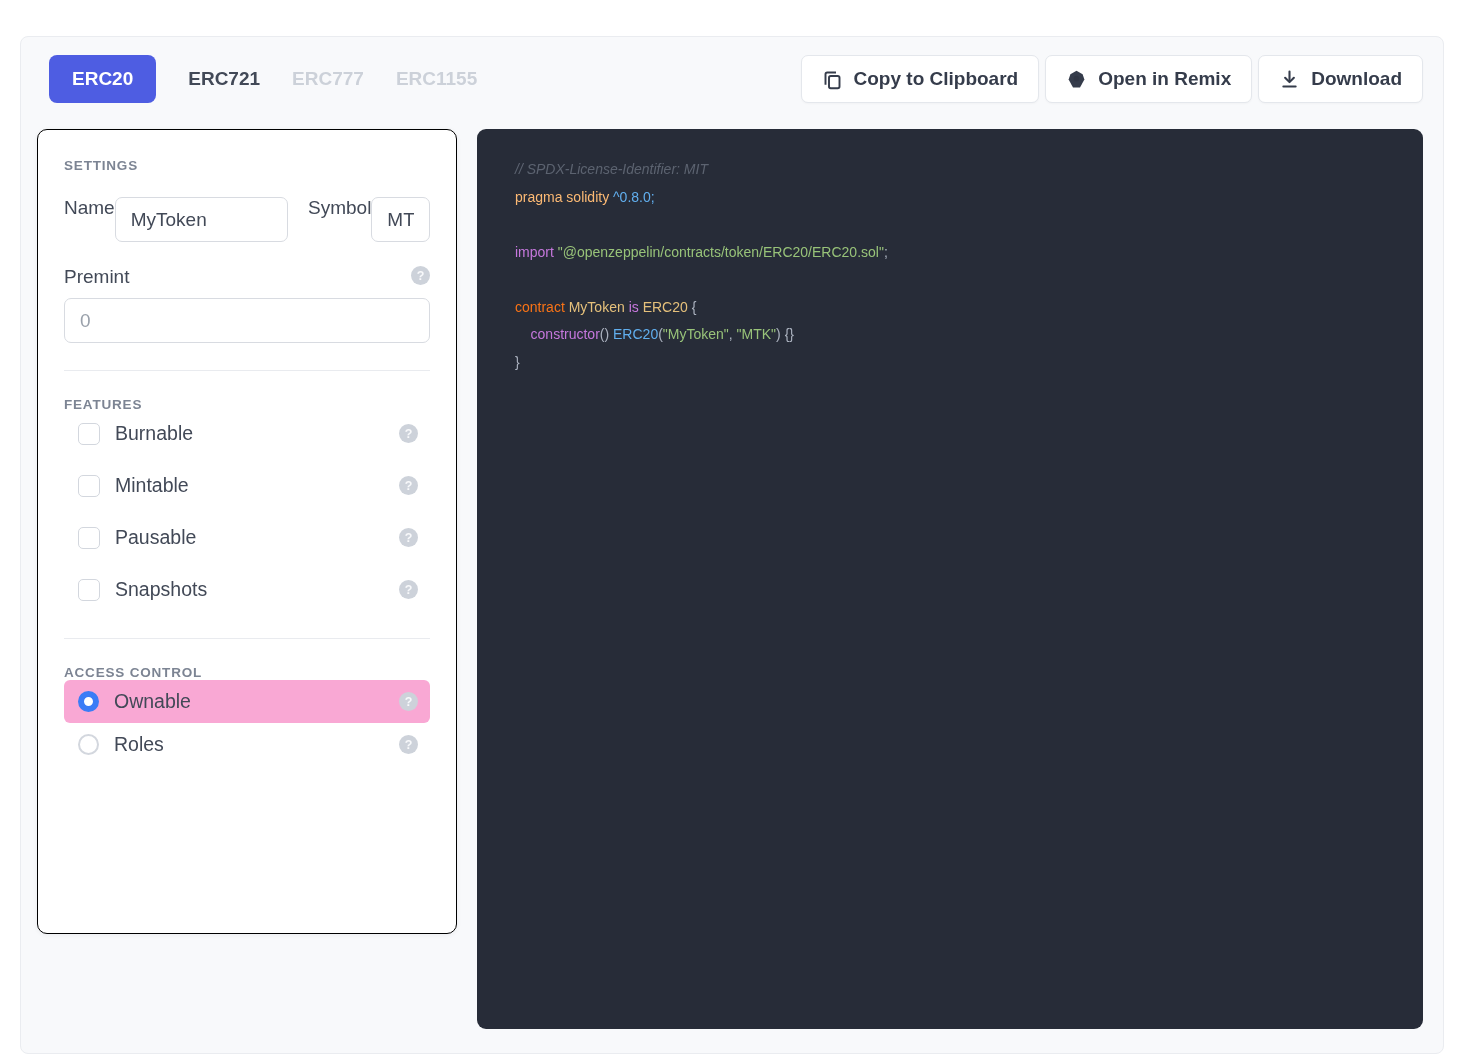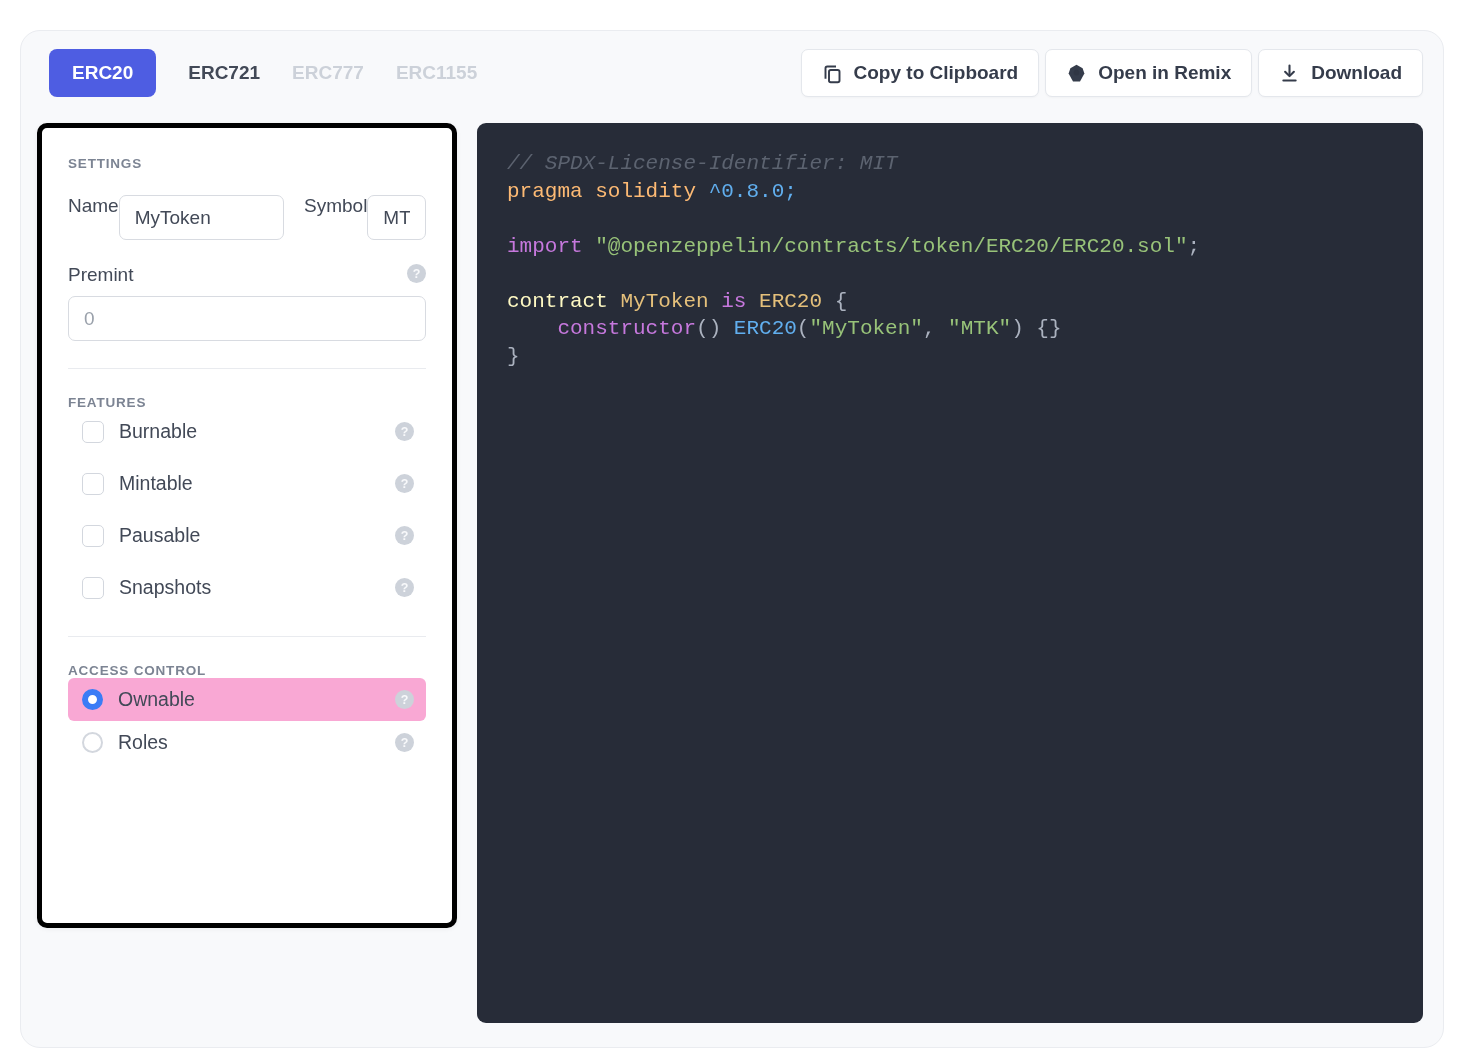--- a/index.html
+++ b/index.html
@@ -1,20 +1,20 @@
 <!DOCTYPE html>
 <html style="--accent: #4e5de2; --radio-blue: #3b7cf6; --code-bg: #272c38;"><head>
 <meta charset="utf-8">
 <style>
   * { margin:0; padding:0; box-sizing:border-box; }
   html,body { width:1460px; height:1054px; background:#ffffff; font-family:"Liberation Sans", sans-serif; }
 
   .app {
-    position:absolute; left:20px; top:30px; width:1424px; height:1018px;
-    background:#f8f9fb; border:1px solid #eaecf0; border-radius:20px;
+    position:absolute; left:20px; top:36px; width:1424px; height:1018px;
+    background:#f8f9fb; border:1px solid #eaecf0; border-radius:8px;
   }
 
   
   .header { display:flex; align-items:center; padding:18px 20px 0 28px; }
   .tabs { display:flex; align-items:center; gap:32px; }
   .tab { font-size:19px; font-weight:700; background:none; border:none; cursor:pointer;
          font-family:"Liberation Sans", sans-serif; color:#424957; padding:0; }
   .tab.active { background:var(--accent); color:#ffffff; padding:13px 23px; border-radius:8px; }
   .tab.disabled { color:#ccd1d9; }
 
@@ -24,21 +24,21 @@
     border:1px solid #e4e7ec; border-radius:7px; padding:12px 20px;
     font-size:19px; font-weight:700; color:#353c4b; cursor:pointer;
     font-family:"Liberation Sans", sans-serif; box-shadow:0 1px 2px rgba(25,30,45,0.03);
   }
   .action-btn svg { display:block; }
 
   
   .main { display:flex; gap:20px; margin:26px 20px 0 16px; height:900px; }
 
   .panel {
-    width:420px; height:805px; background:#ffffff; border:5px solid #000000;
+    width:420px; height:805px; background:#ffffff; border:1px solid #000000;
     border-radius:10px; box-shadow:0 1px 5px rgba(25,30,45,0.06); padding:28px 26px;
   }
   .section-title { font-size:13.5px; font-weight:700; color:#7c8493; letter-spacing:0.06em; }
 
   .field-row { display:flex; gap:20px; margin-top:24px; }
   .field { display:flex; flex-direction:row; }
   .field-name { flex:1; }
   .field-symbol { width:122px; }
   .field label { font-size:19px; color:#424957; margin-bottom:10px; }
   .label-line { display:flex; align-items:flex-start; justify-content:space-between; margin-top:24px; margin-bottom:10px; }
@@ -61,22 +61,22 @@
   .checkbox { width:22px; height:22px; border:1.5px solid #d3d7de; border-radius:5px; background:#fff; flex:none; }
   .radio { width:21px; height:21px; border:2px solid #d3d7de; border-radius:50%; background:#fff; flex:none; }
   .radio.selected { border:6.5px solid var(--radio-blue); }
 
   .help { width:19px; height:19px; border-radius:50%; background:#cdd2da; flex:none;
           display:flex; align-items:center; justify-content:center; }
   .help::after { content:"?"; color:#f8f9fb; font-size:12.5px; font-weight:700; }
 
   
   .code-panel {
-    flex:1; background:var(--code-bg); border-radius:9px; padding:27px 30px;
-    font-family:Liberation Mono, monospace; font-size:21px; line-height:27.5px;
+    flex:1; background:var(--code-bg); border-radius:9px; padding:27px 38px;
+    font-family:Liberation Sans, sans-serif; font-size:14px; line-height:27.5px;
     overflow:hidden;
   }
   .code-line { white-space:pre; min-height:27.5px; }
 </style>
 </head>
 <body>
 
 <div class="app">
 
   <div class="header">
@@ -187,20 +187,20 @@
 
     </aside>
 
     <div class="code-panel">
       <div>
           <div class="code-line"><span style="color: rgb(92, 99, 112); font-style: italic;">// SPDX-License-Identifier: MIT</span></div>
           <div class="code-line"><span style="color: #fdba74;">pragma solidity </span><span style="color: rgb(97, 175, 239);">^0.8.0;</span></div>
           <div class="code-line">&nbsp;</div>
           <div class="code-line"><span style="color: rgb(198, 120, 221);">import </span><span style="color: rgb(152, 195, 121);">"@openzeppelin/contracts/token/ERC20/ERC20.sol"</span><span style="color: rgb(171, 178, 191);">;</span></div>
           <div class="code-line">&nbsp;</div>
-          <div class="code-line"><span style="color: #fef9c3;">contract </span><span style="color: rgb(229, 192, 123);">MyToken </span><span style="color: rgb(198, 120, 221);">is </span><span style="color: rgb(229, 192, 123);">ERC20 </span><span style="color: rgb(171, 178, 191);">{</span></div>
+          <div class="code-line"><span style="color: #f97316;">contract </span><span style="color: rgb(229, 192, 123);">MyToken </span><span style="color: rgb(198, 120, 221);">is </span><span style="color: rgb(229, 192, 123);">ERC20 </span><span style="color: rgb(171, 178, 191);">{</span></div>
           <div class="code-line"><span style="color: rgb(198, 120, 221);">    constructor</span><span style="color: rgb(171, 178, 191);">() </span><span style="color: rgb(97, 175, 239);">ERC20</span><span style="color: rgb(171, 178, 191);">(</span><span style="color: rgb(152, 195, 121);">"MyToken"</span><span style="color: rgb(171, 178, 191);">, </span><span style="color: rgb(152, 195, 121);">"MTK"</span><span style="color: rgb(171, 178, 191);">) {}</span></div>
           <div class="code-line"><span style="color: rgb(171, 178, 191);">}</span></div>
         </div>
     </div>
 
   </div>
 </div>
 
 </body></html>

